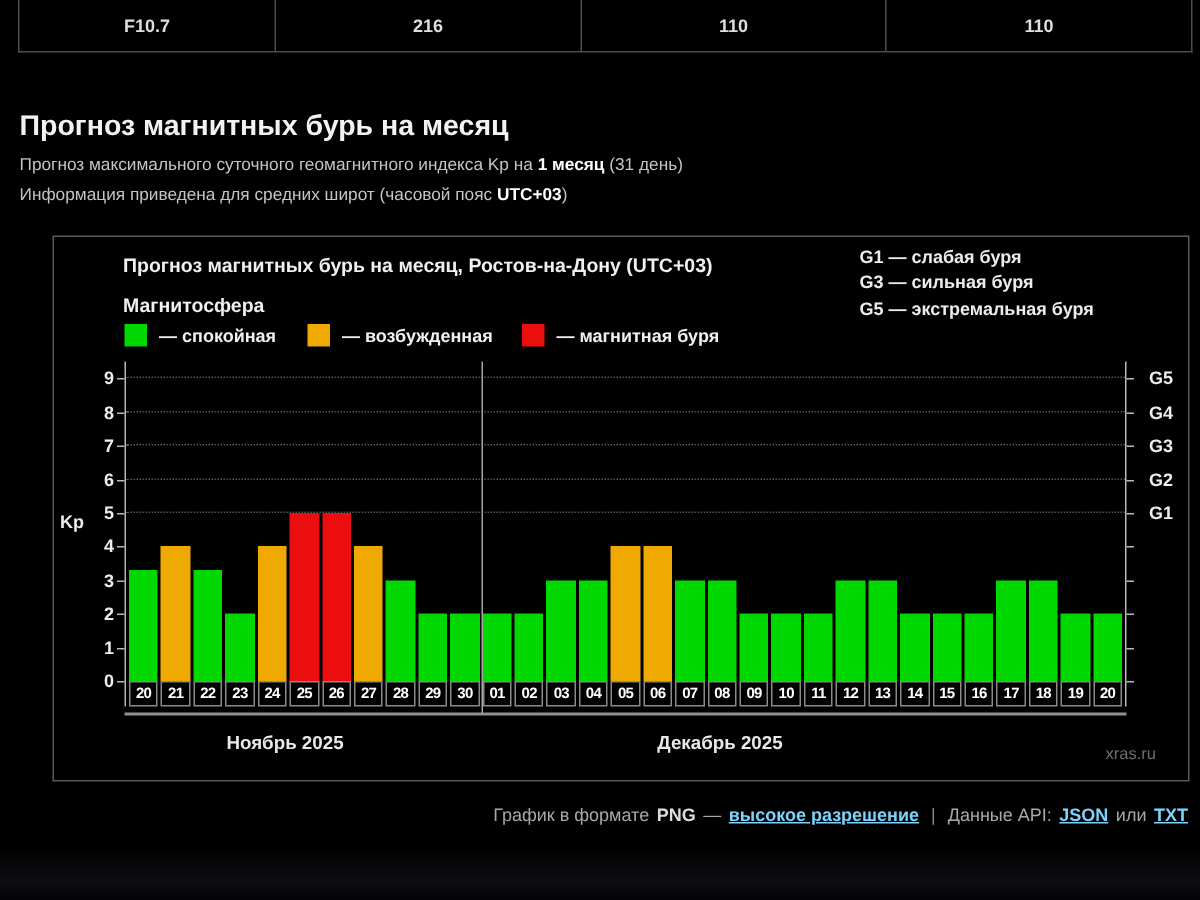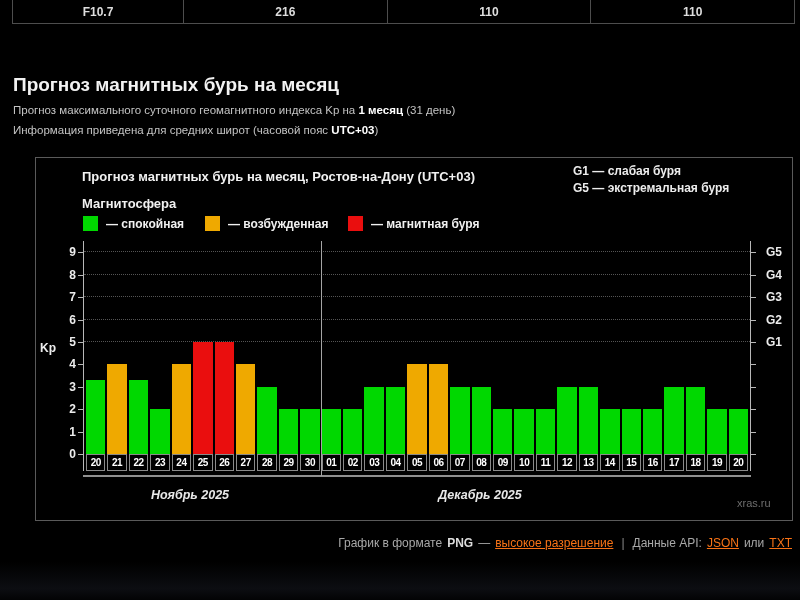--- a/index.html
+++ b/index.html
@@ -1,20 +1,20 @@
 <!DOCTYPE html>
 <html><head>
 <meta charset="utf-8">
 <style>
   html,body{margin:0;padding:0;background:#000;}
   body{width:800px;height:600px;position:relative;overflow:hidden;
        font-family:"Liberation Sans", sans-serif;color:#fff;}
 
   
-  .top-table{position:absolute;left:12px;top:0;width:783px;height:24px;
+  .top-table{position:absolute;left:12px;top:0;width:783px;height:35px;
              display:flex;border-bottom:1px solid #4d4d4d;border-left:1px solid #4d4d4d;
              border-right:1px solid #4d4d4d;box-sizing:border-box;justify-content:center;}
   .top-cell{display:flex;align-items:center;justify-content:center;
             font-size:12px;font-weight:bold;color:#dedede;box-sizing:border-box;}
   .top-cell:not(:last-child){border-right:1px solid #4d4d4d;}
   .tc1{width:171px;} .tc2,.tc3,.tc4{width:204px;flex:1;}
 
   
   .page-heading{position:absolute;left:13px;top:74px;font-size:19px;font-weight:bold;color:#f2f2f2;}
   .sub-line{position:absolute;left:13px;font-size:11.5px;color:#c4c4c4;}
@@ -47,29 +47,29 @@
         font-weight:bold;color:#ececec;}
   .glab{position:absolute;right:-32px;font-size:12px;font-weight:bold;color:#ececec;}
   .kp-title{position:absolute;left:-44px;top:100px;font-size:12px;font-weight:bold;color:#ececec;}
   .date-row{display:flex;gap:2px;padding:0 2px;height:17px;}
   .date-box{flex:1;border:1px solid #8a8a8a;box-sizing:border-box;display:flex;
             align-items:center;justify-content:center;font-size:10px;font-weight:bold;
             color:#fff;letter-spacing:-0.5px;background:#000;}
   .baseline{height:2px;background:#909090;margin-top:4px;}
   .month-sep{position:absolute;top:0;width:1px;background:#a5a5a5;}
   .month-label{position:absolute;top:330px;transform:translateX(-50%);
-               font-size:12.5px;font-weight:bold;color:#e8e8e8;white-space:nowrap;font-style:italic;}
+               font-size:12.5px;font-weight:bold;color:#e8e8e8;white-space:nowrap;}
   .ml0{left:154px;} .ml1{left:444px;}
   .watermark{position:absolute;left:701px;top:339px;font-size:11px;color:#6e6e6e;}
 
   
   .footer{position:absolute;top:536px;right:8px;display:flex;align-items:center;gap:5px;
           font-size:12px;color:#a8a8a8;white-space:nowrap;}
   .footer b{color:#dcdcdc;}
-  .flink{color:#f97316;font-weight:normal;text-decoration:underline;cursor:pointer;}
+  .flink{color:#7dd3fc;font-weight:bold;text-decoration:underline;cursor:pointer;}
   .fbar{color:#8a8a8a;padding:0 3px;}
 
   .bottom-glow{position:absolute;left:0;right:0;bottom:0;height:38px;pointer-events:none;
      background:linear-gradient(to bottom, rgba(0,0,0,0), rgba(44,48,64,0.28) 70%, rgba(18,20,28,0.15));}
 </style>
 </head>
 <body>
 
 <div class="top-table">
   <div class="top-cell tc1">F10.7</div>
@@ -94,20 +94,21 @@
     <span class="legend-swatch" style="background: rgb(239, 169, 0);"></span>
     <span>— возбужденная</span>
   </div>
   <div class="legend-item li2">
     <span class="legend-swatch" style="background: rgb(234, 14, 14);"></span>
     <span>— магнитная буря</span>
   </div>
 
   <div class="g-legend">
     <div>G1 — слабая буря</div>
+    <div>G3 — сильная буря</div>
     <div>G5 — экстремальная буря</div>
   </div>
 
   <div class="plot-wrap" id="plot-wrap" style="position:relative;">
     <div class="axes-frame" id="axes-frame">
       <div class="plot" id="plot">
         <div class="kp-title">Kp</div>
       <div class="gridline" style="bottom: 112px;"></div>
           <div class="gridline" style="bottom: 134.4px;"></div>
           <div class="gridline" style="bottom: 156.8px;"></div>

